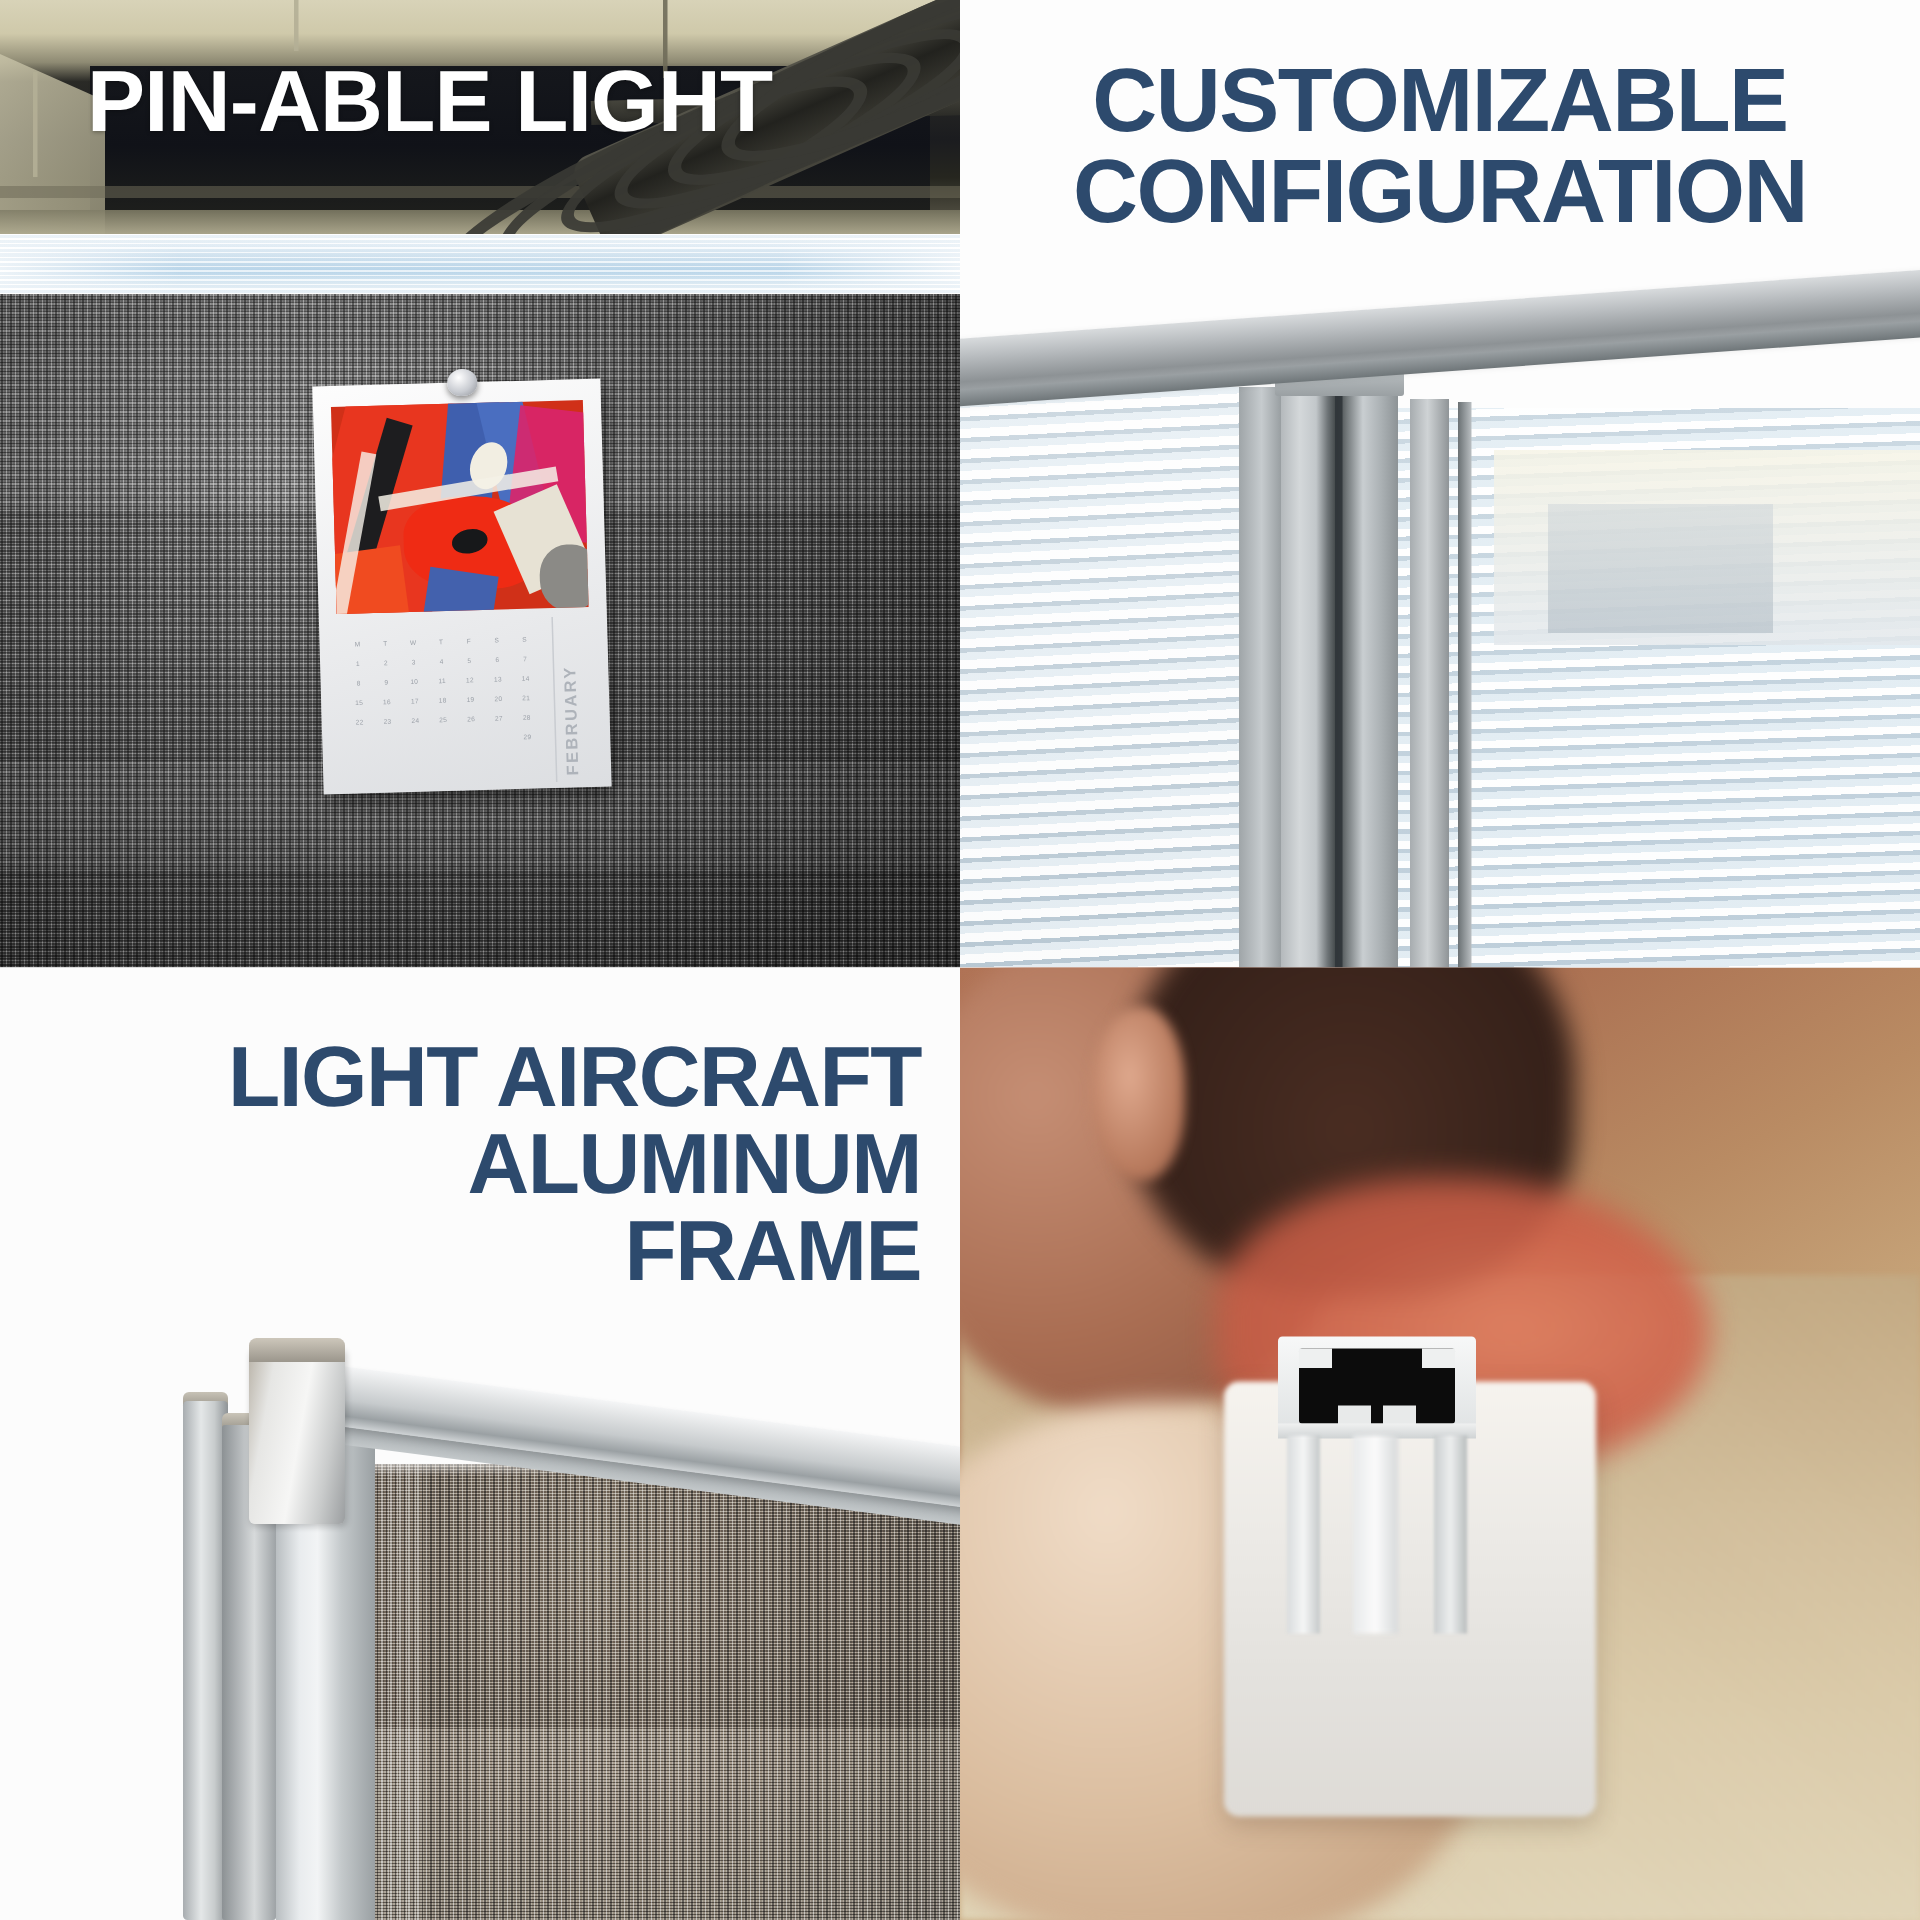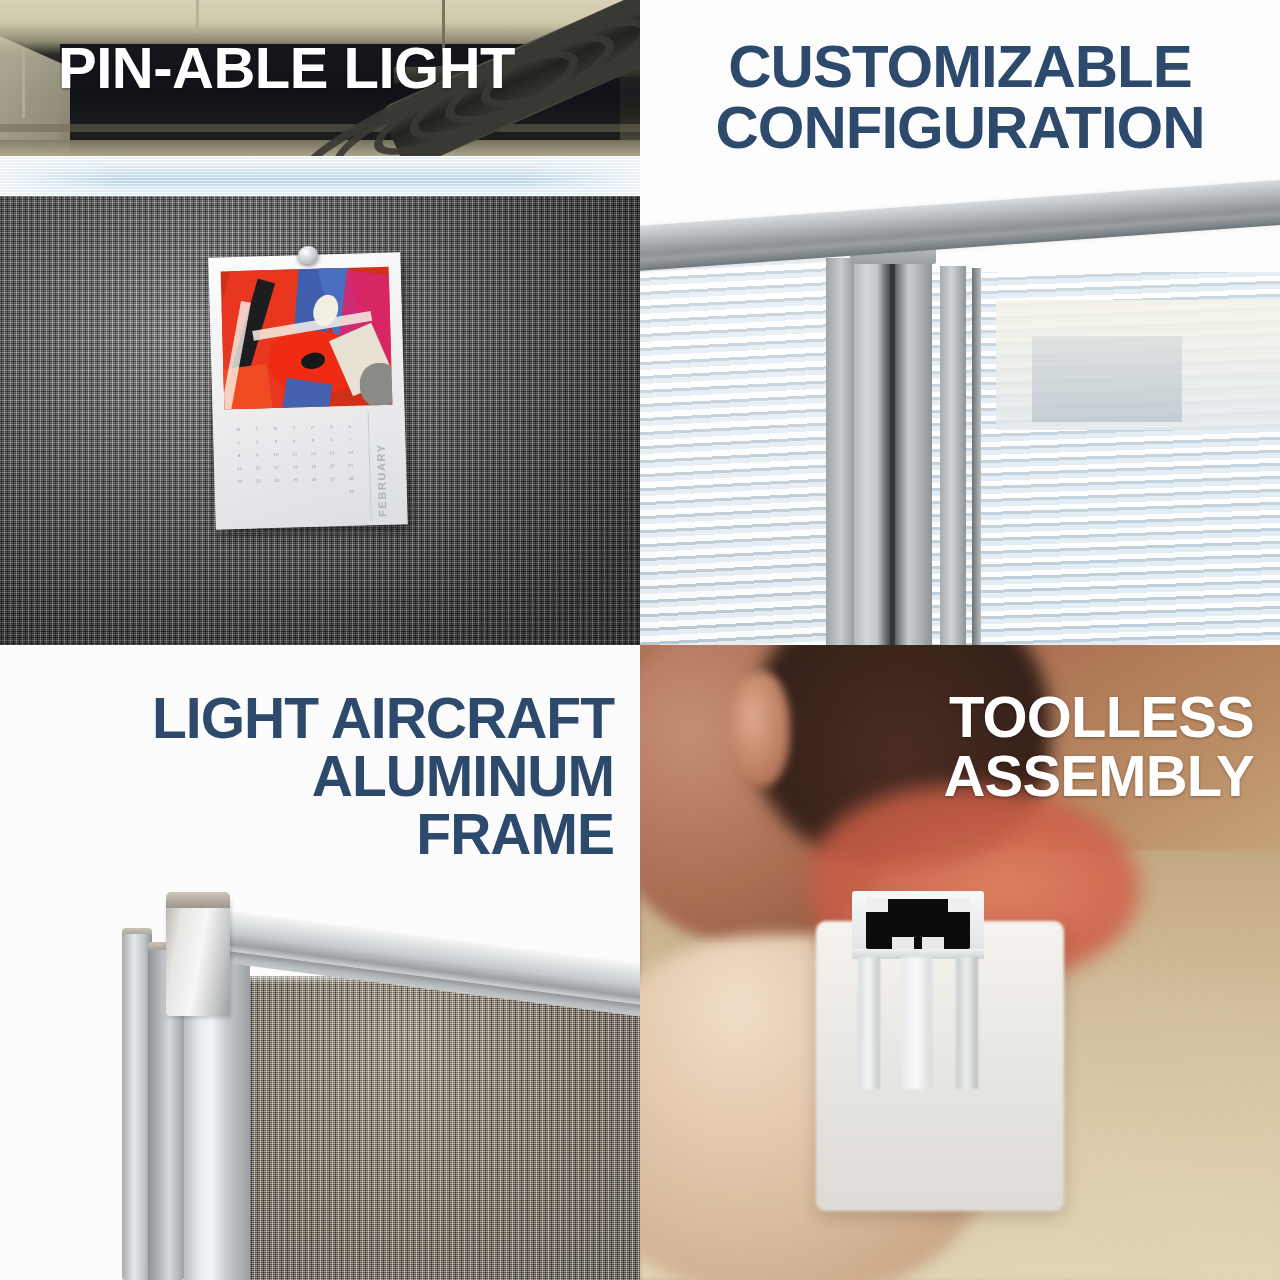--- a/index.html
+++ b/index.html
@@ -428,17 +428,15 @@
       <div class="ex-notch-l"></div>
       <div class="ex-notch-r"></div>
       <div class="ex-tab-l"></div>
       <div class="ex-tab-r"></div>
       <div class="ex-web"></div>
       <div class="ex-leg-l"></div>
       <div class="ex-leg-c"></div>
       <div class="ex-leg-r"></div>
     </div>
 
-    <div class="cap cap-white" id="cap-toolless">TOOLLESS
-ASSEMBLY</div>
   </div>
 
 </div>
 
 </body></html>

